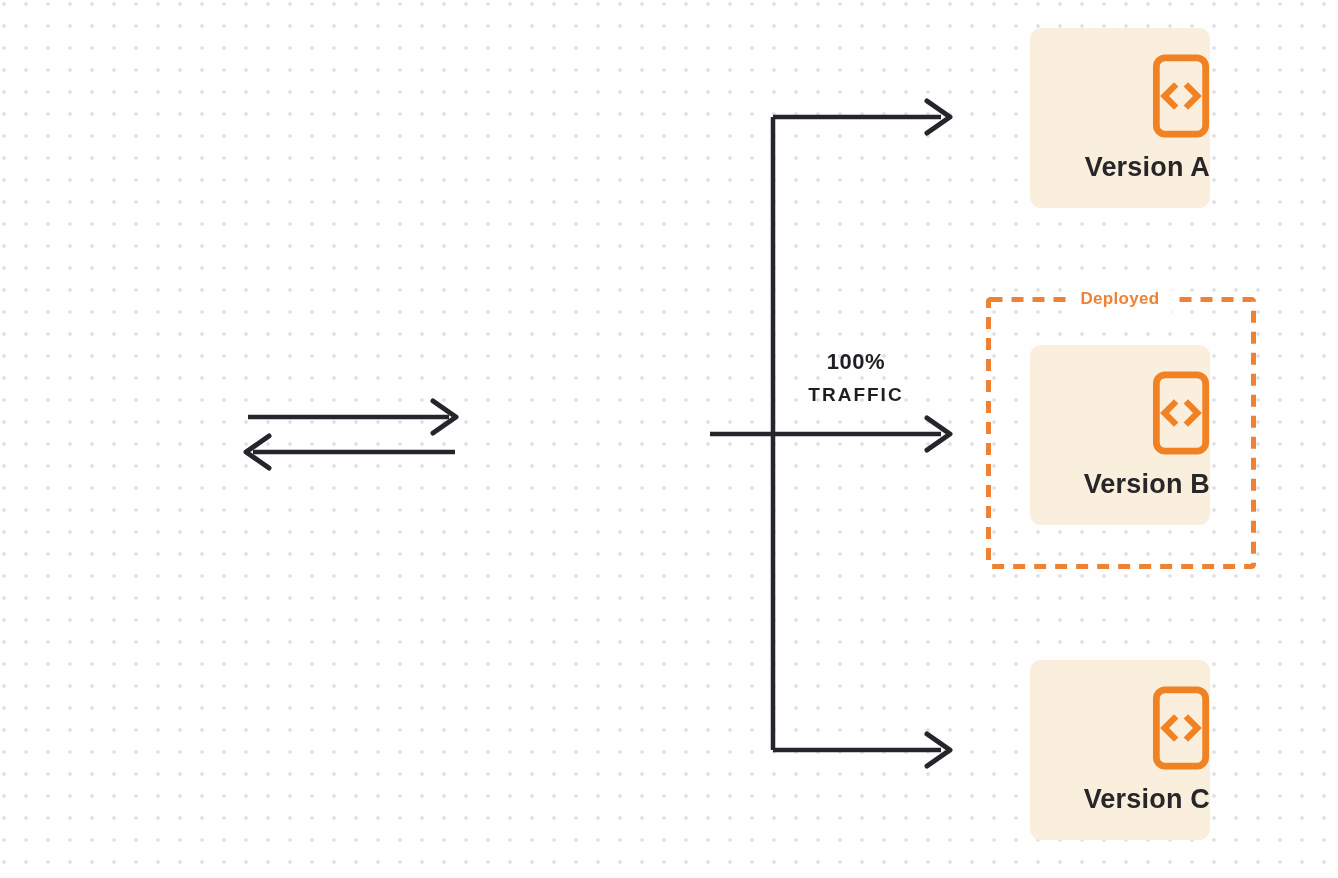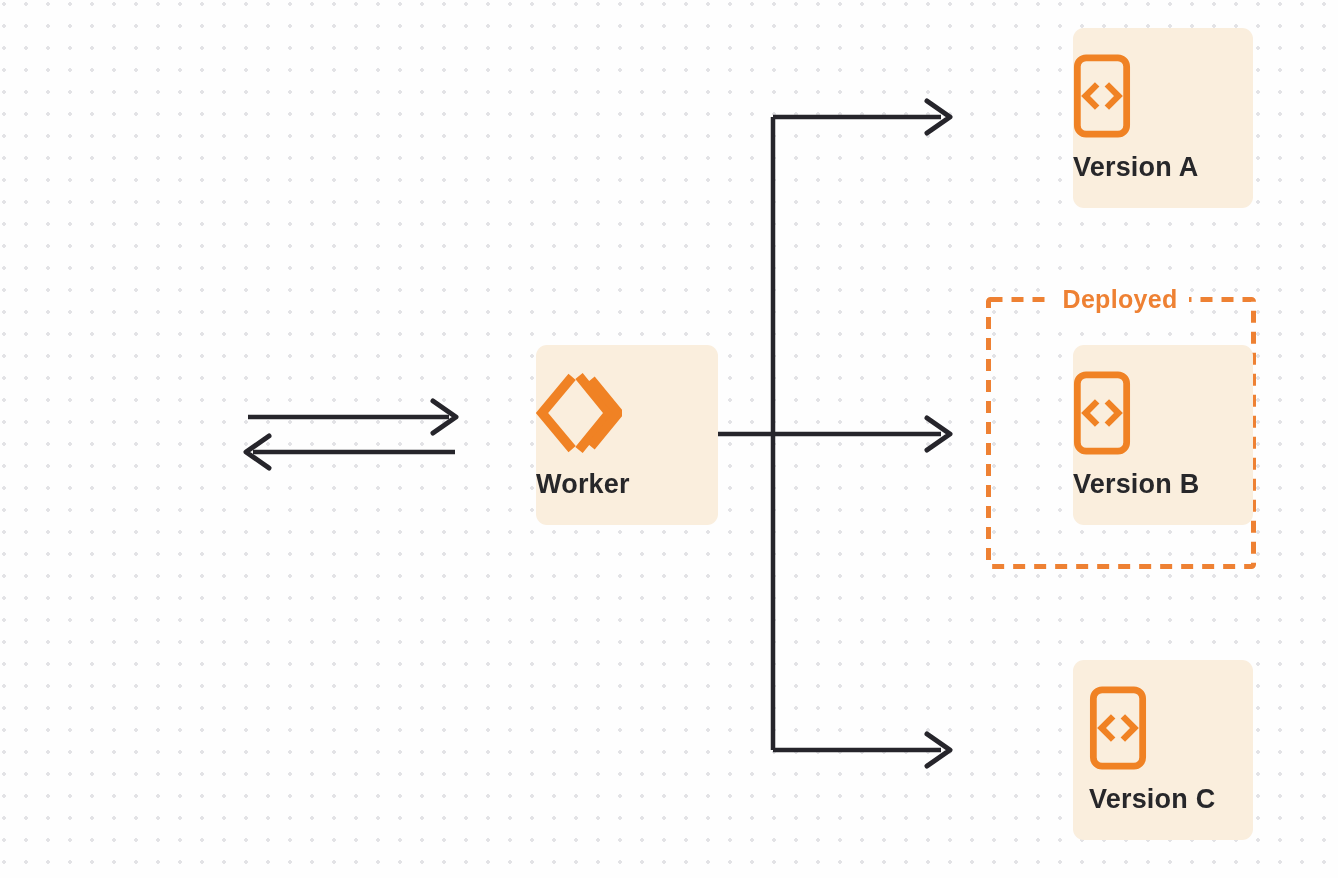--- a/index.html
+++ b/index.html
@@ -6,21 +6,21 @@
   .canvas{
     position:relative;width:1338px;height:878px;overflow:hidden;
     background-color:#fefefe;
     background-image:radial-gradient(circle,#e3e3e6 1.7px,transparent 1.9px);
     background-size:22px 22px;background-position:-7px -7px;
     font-family:"Liberation Sans",sans-serif;
   }
   .overlay{position:absolute;left:0;top:0;pointer-events:none;}
   .node{
     position:absolute;border-radius:11px;
-    display:flex;flex-direction:column;align-items:flex-start;justify-content:center;margin-left:43px;
+    display:flex;flex-direction:column;align-items:flex-end;justify-content:center;
   }
   .node .label{
     font-weight:700;font-size:27px;color:#27272a;letter-spacing:.2px;line-height:30px;
     white-space:nowrap;
   }
   .node.with-icon{justify-content:flex-start;padding-top:24px;box-sizing:border-box;}
   .node.with-icon .iconwrap{height:88px;display:flex;align-items:center;justify-content:center;}
   .node.with-icon .label{margin-top:12px;}
   .client-node{left:30px;top:345px;width:182px;height:180px;background:#f5f5f6;}
   .worker-node{left:493px;top:345px;width:182px;height:180px;background:#faeedd;}
@@ -32,21 +32,21 @@
     color:#1f1f23;font-weight:700;pointer-events:none;
   }
   .traffic-label .l1{display:block;font-size:22px;line-height:32px;letter-spacing:.5px;}
   .traffic-label .l2{display:block;font-size:19px;line-height:34px;letter-spacing:2px;}
   .deployed-label{
     position:absolute;left:986px;top:283px;width:268px;
     display:flex;justify-content:center;pointer-events:none;
   }
   .deployed-label span{
     background:#fefefe;padding:0 12px;color:#ee8133;font-weight:700;
-    font-size:25px;line-height:32px;letter-spacing:.3px;white-space:nowrap;
+    font-size:17px;line-height:32px;letter-spacing:.3px;white-space:nowrap;
   }
 </style>
 </head>
 <body>
 
 <div class="canvas">
 
   <svg class="overlay" width="1338" height="878" viewBox="0 0 1338 878">
     <g stroke="#26252b" stroke-width="4.5" fill="none">
 
@@ -75,30 +75,20 @@
       <g>
         <path d="M773,750 H941"></path>
         <polyline points="927,734 950,750 927,766" stroke-width="5" stroke-linecap="round" stroke-linejoin="round"></polyline>
       </g>
     </g>
 
     <rect x="988.5" y="299.5" width="265" height="267" rx="2" fill="none" stroke="#ee8133" stroke-width="5" stroke-dasharray="12 9"></rect>
   </svg>
 
 
-  <div class="node with-icon worker-node">
-    <span class="iconwrap">
-      <svg width="86" height="86" viewBox="0 0 100 100" fill="none" stroke="#f08224" stroke-width="11" stroke-linecap="butt" stroke-linejoin="miter">
-        <polyline points="42,8 7,50 42,92"></polyline>
-        <polyline points="50,7 85,50 50,93"></polyline>
-        <polyline points="64,11 96,50 64,89"></polyline>
-      </svg>
-    </span>
-    <span class="label">Worker</span>
-  </div>
 
   <div class="node with-icon version-a-node">
     <span class="iconwrap">
       <svg width="58" height="86" viewBox="0 0 60 88" fill="none" stroke="#f08224" stroke-width="7" stroke-linejoin="miter">
         <rect x="4.5" y="4.5" width="51" height="79" rx="9"></rect>
         <polyline points="25,32 13,44 25,56" stroke-width="6.5"></polyline>
         <polyline points="35,32 47,44 35,56" stroke-width="6.5"></polyline>
       </svg>
     </span>
     <span class="label">Version A</span>
@@ -119,18 +109,22 @@
     <span class="iconwrap">
       <svg width="58" height="86" viewBox="0 0 60 88" fill="none" stroke="#f08224" stroke-width="7" stroke-linejoin="miter">
         <rect x="4.5" y="4.5" width="51" height="79" rx="9"></rect>
         <polyline points="25,32 13,44 25,56" stroke-width="6.5"></polyline>
         <polyline points="35,32 47,44 35,56" stroke-width="6.5"></polyline>
       </svg>
     </span>
     <span class="label">Version C</span>
   </div>
 
+  <div class="traffic-label">
+    <span class="l1">100%</span>
+    <span class="l2">TRAFFIC</span>
+  </div>
 
   <div class="deployed-label">
     <span>Deployed</span>
   </div>
 
 </div>
 
 </body></html>

